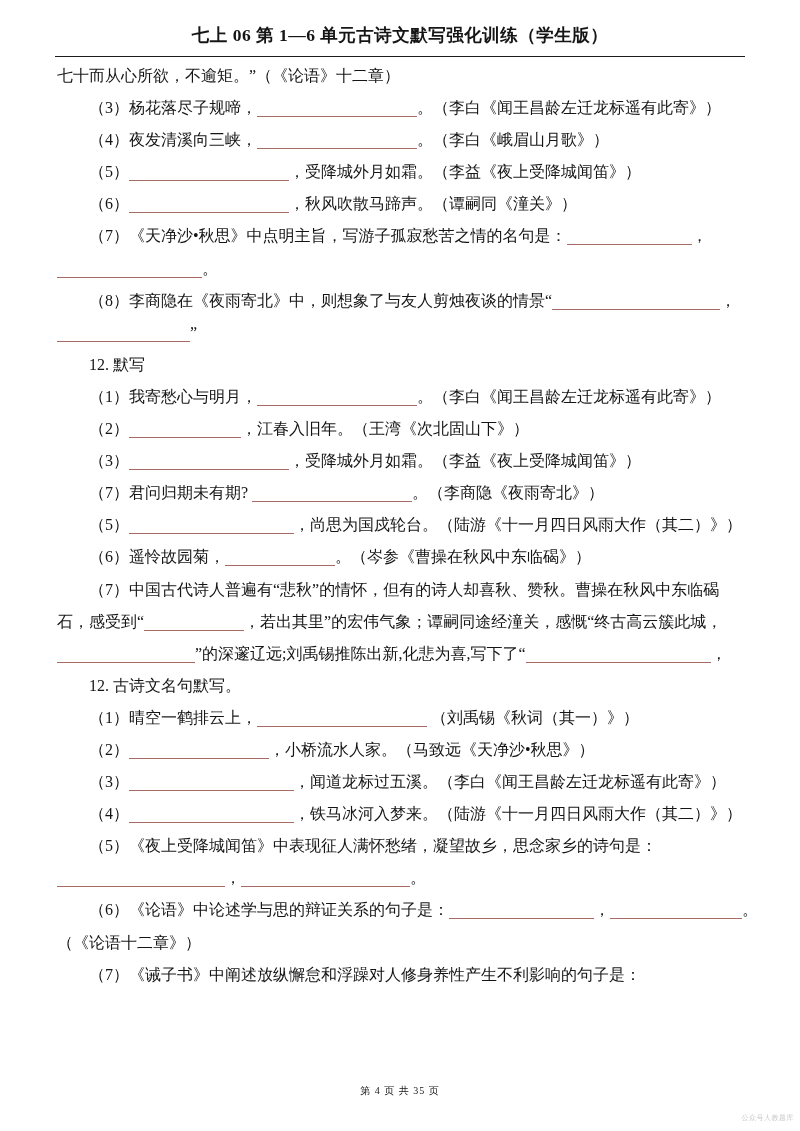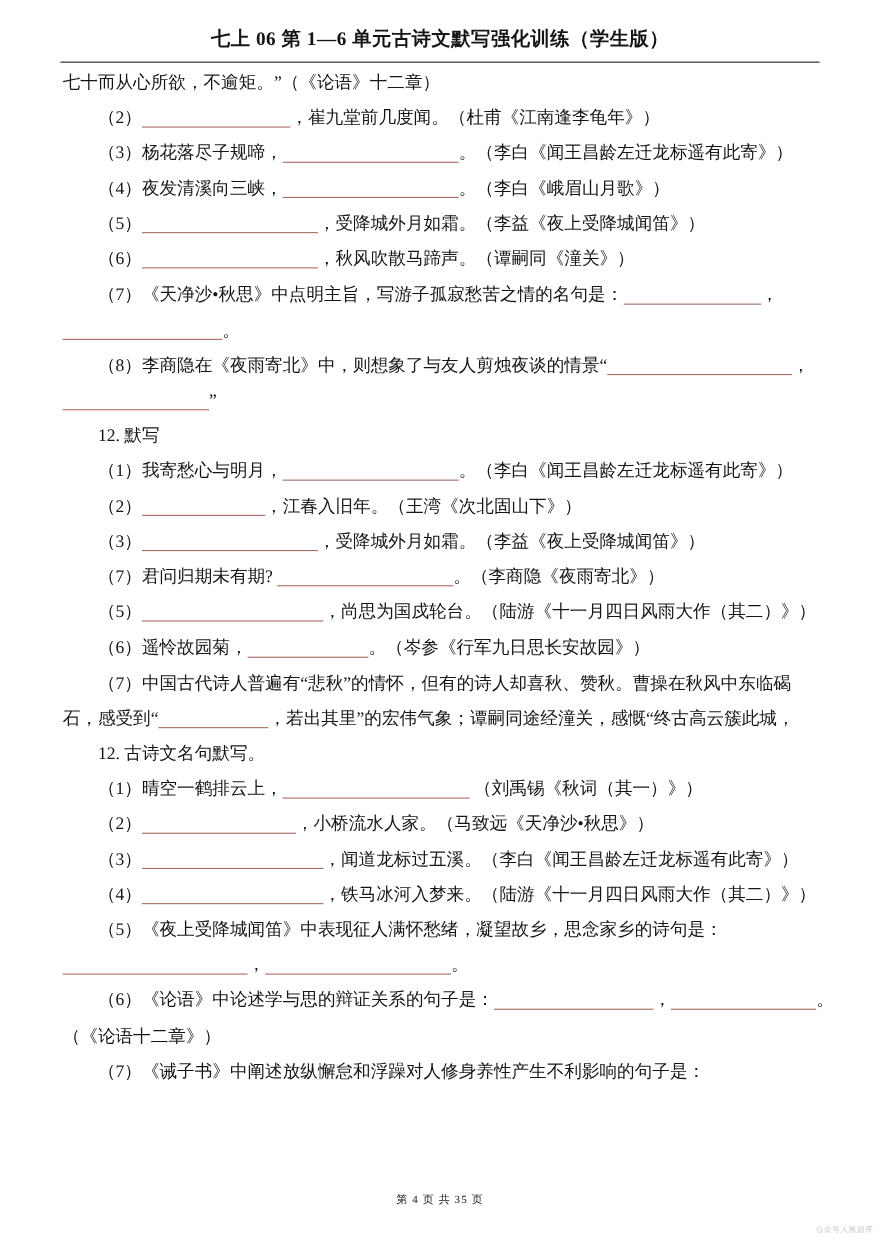--- a/index.html
+++ b/index.html
@@ -61,38 +61,38 @@
   }
 </style>
 </head>
 <body>
 
 <div id="page">
   <div class="doc-title">七上 06 第 1—6 单元古诗文默写强化训练（学生版）</div>
   <hr class="header-rule">
   <div class="doc-body">
       <div class="line"><span>七十而从心所欲，不逾矩。”（《论语》十二章）</span></div>
-      <div class="line indent"><span>（2）</span><span class="blank" style="width: 135px;"></span><span>，崔九堂前几度闻。（杜甫《江南逢李龟年》）</span></div>
       <div class="line indent"><span>（3）杨花落尽子规啼，</span><span class="blank" style="width: 160px;"></span><span>。（李白《闻王昌龄左迁龙标遥有此寄》）</span></div>
       <div class="line indent"><span>（4）夜发清溪向三峡，</span><span class="blank" style="width: 160px;"></span><span>。（李白《峨眉山月歌》）</span></div>
       <div class="line indent"><span>（5）</span><span class="blank" style="width: 160px;"></span><span>，受降城外月如霜。（李益《夜上受降城闻笛》）</span></div>
       <div class="line indent"><span>（6）</span><span class="blank" style="width: 160px;"></span><span>，秋风吹散马蹄声。（谭嗣同《潼关》）</span></div>
       <div class="line indent"><span>（7）《天净沙•秋思》中点明主旨，写游子孤寂愁苦之情的名句是：</span><span class="blank" style="width: 125px;"></span><span>，</span></div>
       <div class="line"><span class="blank" style="width: 145px;"></span><span>。</span></div>
       <div class="line indent"><span>（8）李商隐在《夜雨寄北》中，则想象了与友人剪烛夜谈的情景“</span><span class="blank" style="width: 168px;"></span><span>，</span></div>
       <div class="line"><span class="blank" style="width: 133px;"></span><span>”</span></div>
       <div class="line indent"><span>12. 默写</span></div>
       <div class="line indent"><span>（1）我寄愁心与明月，</span><span class="blank" style="width: 160px;"></span><span>。（李白《闻王昌龄左迁龙标遥有此寄》）</span></div>
       <div class="line indent"><span>（2）</span><span class="blank" style="width: 112px;"></span><span>，江春入旧年。（王湾《次北固山下》）</span></div>
       <div class="line indent"><span>（3）</span><span class="blank" style="width: 160px;"></span><span>，受降城外月如霜。（李益《夜上受降城闻笛》）</span></div>
       <div class="line indent"><span>（7）君问归期未有期? </span><span class="blank" style="width: 160px;"></span><span>。（李商隐《夜雨寄北》）</span></div>
       <div class="line indent"><span>（5）</span><span class="blank" style="width: 165px;"></span><span>，尚思为国戍轮台。（陆游《十一月四日风雨大作（其二）》）</span></div>
-      <div class="line indent"><span>（6）遥怜故园菊，</span><span class="blank" style="width: 110px;"></span><span>。（岑参《行军九日思长安故园》）</span></div>
+      <div class="line indent"><span>（6）遥怜故园菊，</span><span class="blank" style="width: 110px;"></span><span>。（岑参《曹操在秋风中东临碣》）</span></div>
       <div class="line indent"><span>（7）中国古代诗人普遍有“悲秋”的情怀，但有的诗人却喜秋、赞秋。曹操在秋风中东临碣</span></div>
       <div class="line"><span>石，感受到“</span><span class="blank" style="width: 100px;"></span><span>，若出其里”的宏伟气象；谭嗣同途经潼关，感慨“终古高云簇此城，</span></div>
+      <div class="line"><span class="blank" style="width: 138px;"></span><span>”的深邃辽远;刘禹锡推陈出新,化悲为喜,写下了“</span><span class="blank" style="width: 185px;"></span><span>，</span></div>
       <div class="line indent"><span>12. 古诗文名句默写。</span></div>
       <div class="line indent"><span>（1）晴空一鹤排云上，</span><span class="blank" style="width: 170px;"></span><span> （刘禹锡《秋词（其一）》）</span></div>
       <div class="line indent"><span>（2）</span><span class="blank" style="width: 140px;"></span><span>，小桥流水人家。（马致远《天净沙•秋思》）</span></div>
       <div class="line indent"><span>（3）</span><span class="blank" style="width: 165px;"></span><span>，闻道龙标过五溪。（李白《闻王昌龄左迁龙标遥有此寄》）</span></div>
       <div class="line indent"><span>（4）</span><span class="blank" style="width: 165px;"></span><span>，铁马冰河入梦来。（陆游《十一月四日风雨大作（其二）》）</span></div>
       <div class="line indent"><span>（5）《夜上受降城闻笛》中表现征人满怀愁绪，凝望故乡，思念家乡的诗句是：</span></div>
       <div class="line"><span class="blank" style="width: 168px;"></span><span>，</span><span class="blank" style="width: 169px;"></span><span>。</span></div>
       <div class="line indent"><span>（6）《论语》中论述学与思的辩证关系的句子是：</span><span class="blank" style="width: 145px;"></span><span>，</span><span class="blank" style="width: 132px;"></span><span>。</span></div>
       <div class="line"><span>（《论语十二章》）</span></div>
       <div class="line indent"><span>（7）《诫子书》中阐述放纵懈怠和浮躁对人修身养性产生不利影响的句子是：</span></div>

